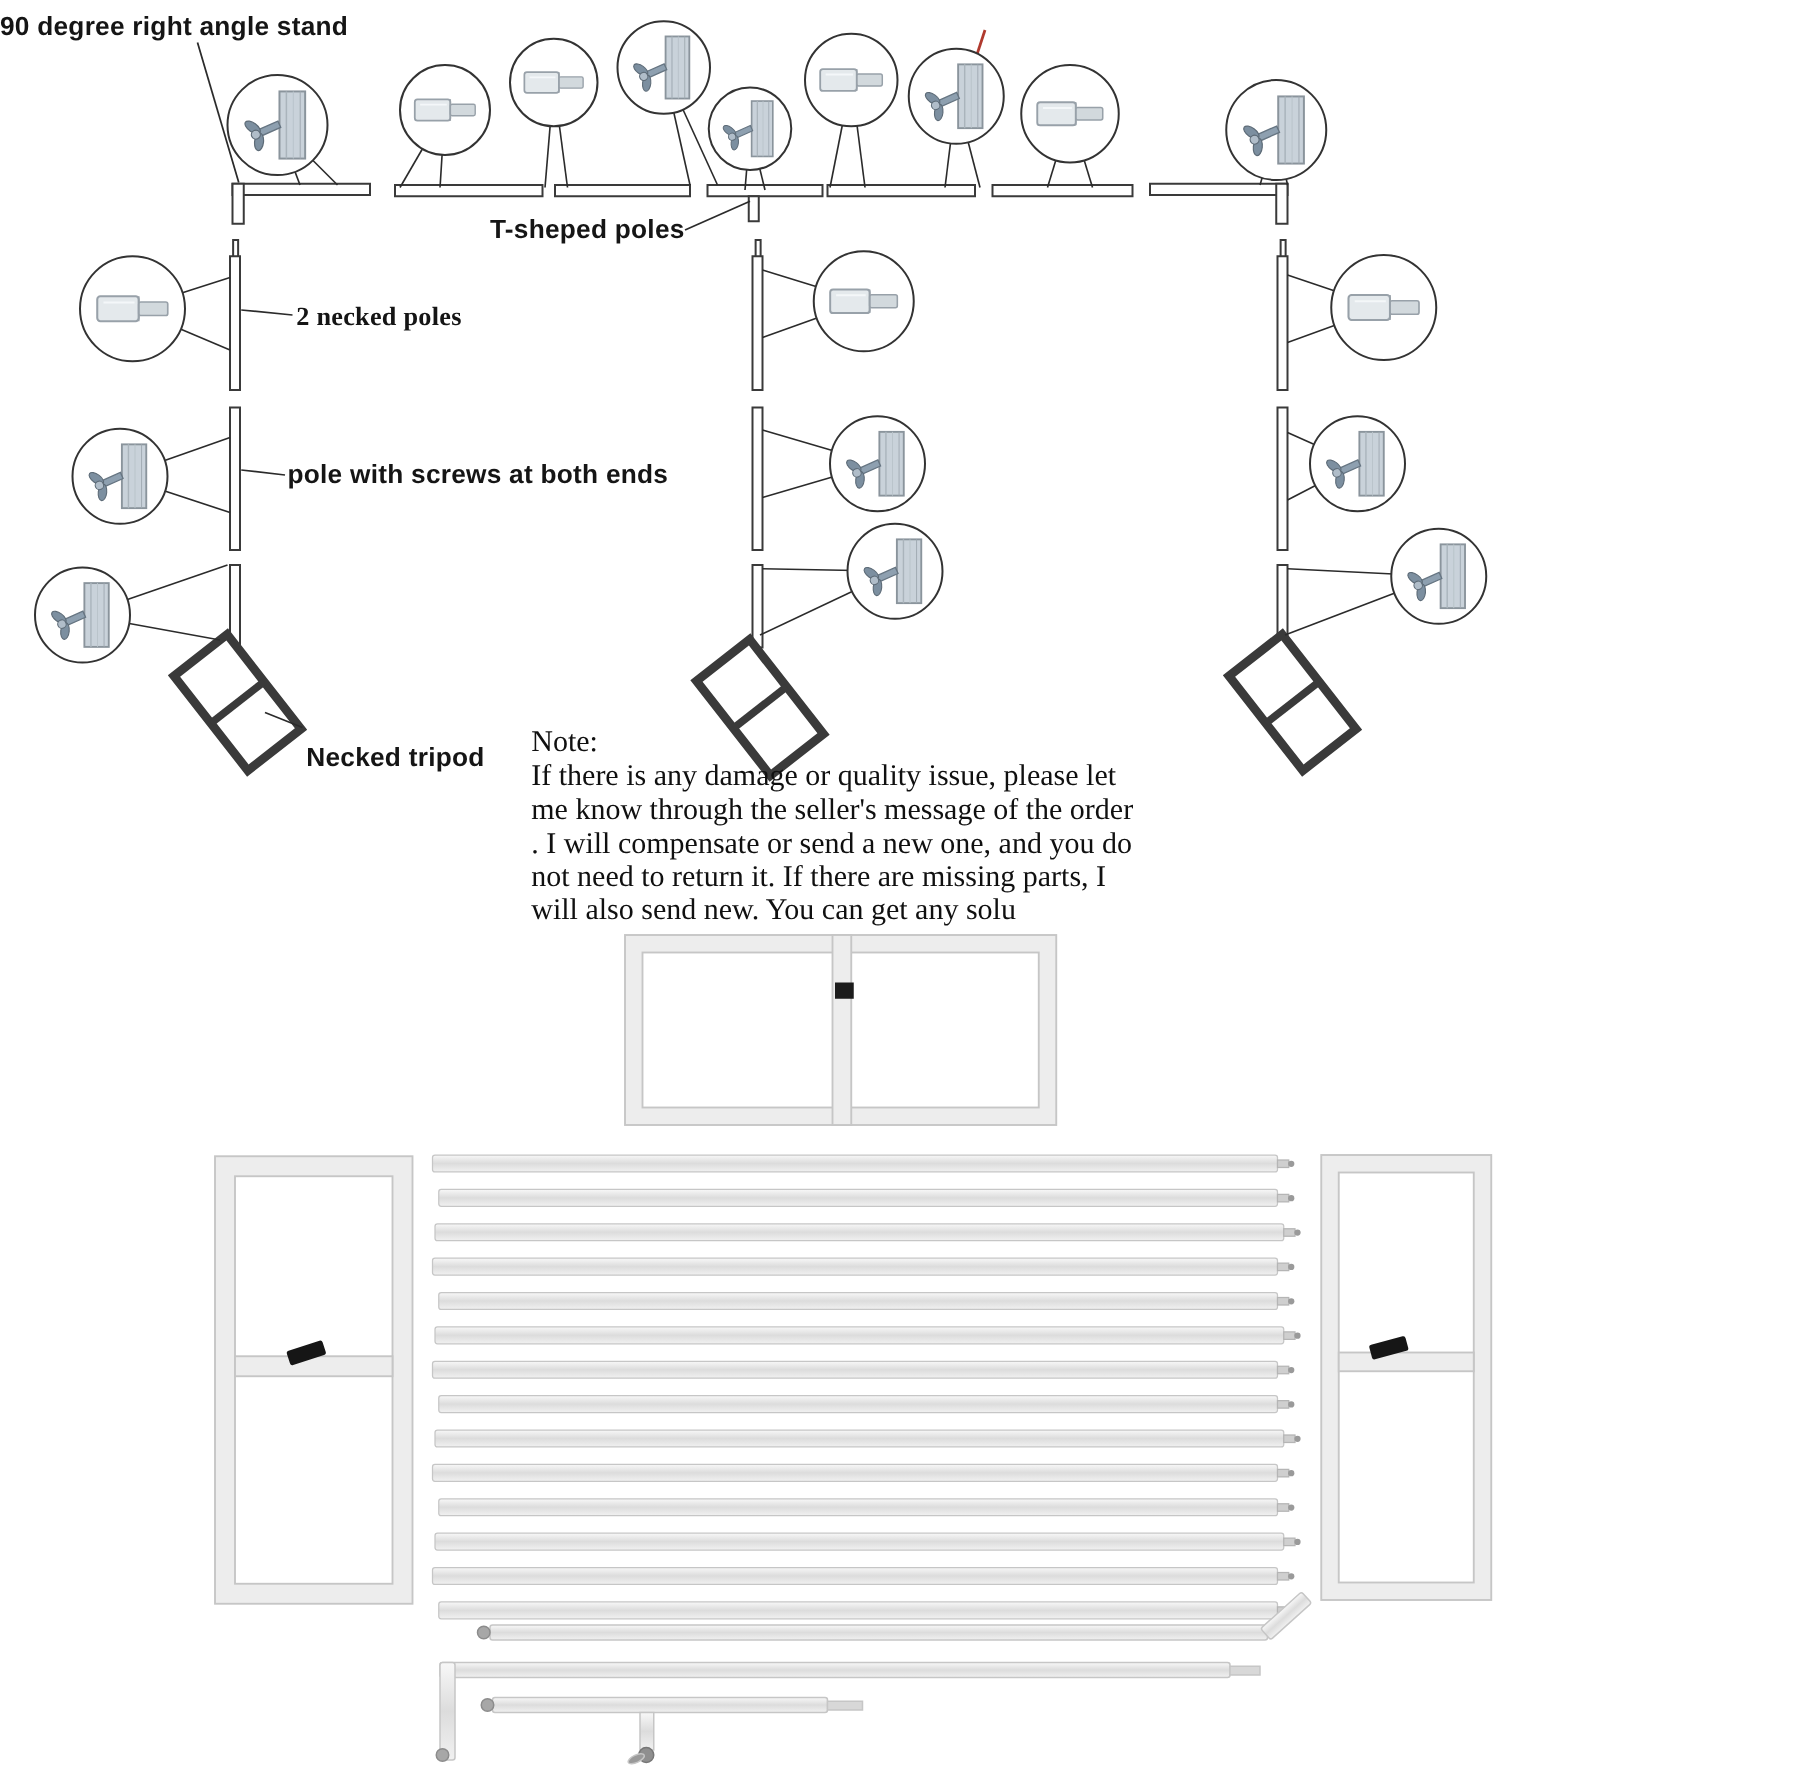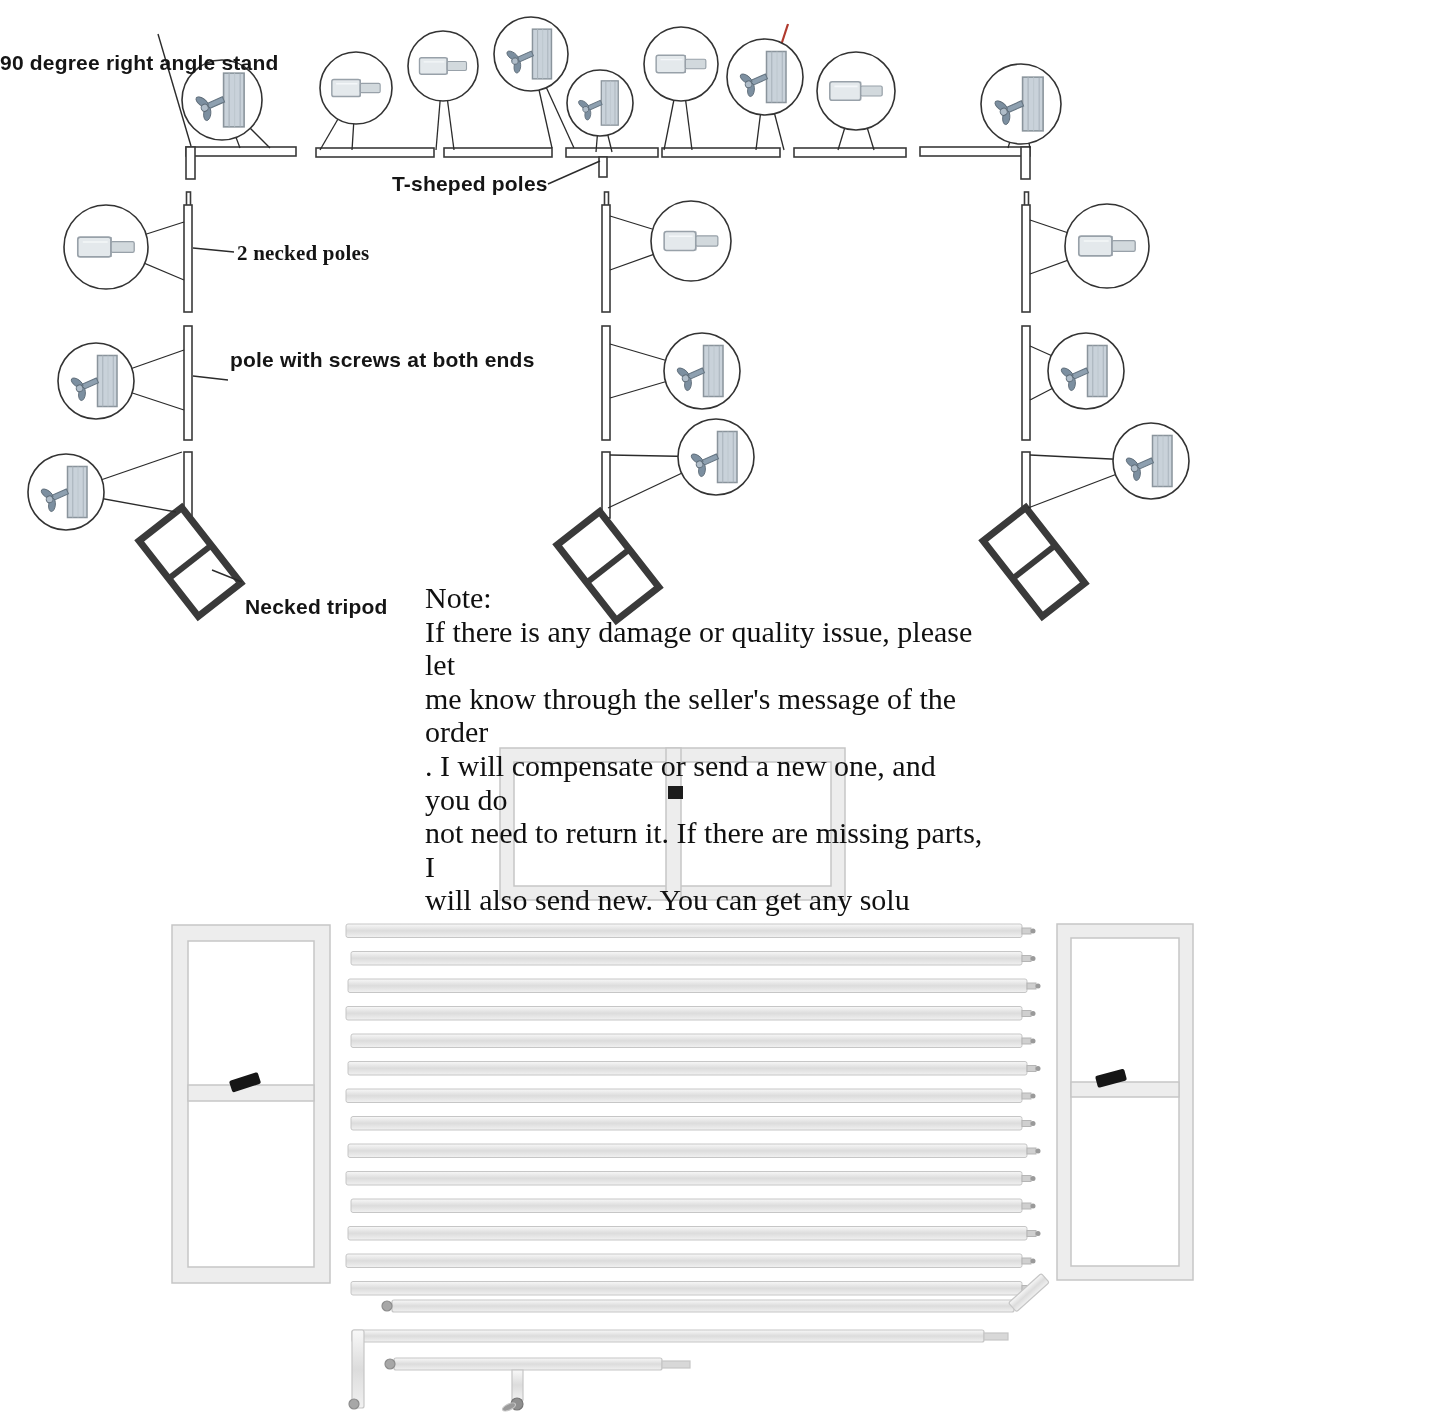--- a/index.html
+++ b/index.html
@@ -1,21 +1,21 @@
 <!DOCTYPE html>
 <html><head>
 <meta charset="utf-8">
 <style>
   * { margin:0; padding:0; box-sizing:border-box; }
   html,body { background:#ffffff; }
   body { width:1445px; height:1423px; font-family:"Liberation Sans", sans-serif; position:relative; }
   .canvas { position:relative; width:1445px; height:1423px; background:#ffffff; overflow:hidden; }
   .art { position:absolute; left:0; top:0; }
   .lbl { position:absolute; font-weight:700; font-size:21px; color:#151515; white-space:nowrap; letter-spacing:.2px; }
-  .note { position:absolute; font-family:"Liberation Serif", serif; font-size:30px; line-height:1.12;
+  .note { position:absolute; font-family:"Liberation Serif", serif; font-size:24px; line-height:1.12;
           color:#101010; white-space:pre-line; width:560px; }
 </style>
 </head>
 <body>
 
 <div class="canvas">
 
   <svg class="art" width="1445" height="1423" viewBox="0 0 1445 1423">
     <defs>
       <linearGradient id="poleGrad" x1="0" y1="0" x2="0" y2="1">
@@ -324,28 +324,28 @@
         <rect x="394" y="1358" width="268" height="12" rx="2" fill="url(#poleGrad)"></rect>
         <rect x="662" y="1361" width="28" height="7" fill="#d8d8d8"></rect>
         <rect x="512" y="1370" width="11" height="30" fill="url(#poleGrad)"></rect>
         <circle cx="517" cy="1404" r="6" fill="#8f8f8f" stroke="#777777"></circle>
         <ellipse cx="509" cy="1407" rx="7" ry="3" fill="#9a9a9a" transform="rotate(-25 509 1407)"></ellipse>
         <circle cx="390" cy="1364" r="5" fill="#a7a7a7" stroke="#8c8c8c"></circle>
       </g>
     </g>
   </svg>
 
-  <div class="lbl" style="left:0px; top:10px;margin-top:41px;">90 degree right angle stand</div>
+  <div class="lbl" style="left:0px; top:10px;">90 degree right angle stand</div>
 
 
   <div class="lbl" style="left:392px; top:172px;">T-sheped poles</div>
 
   <div class="lbl" style="left:237px; top:241px;font-family:Liberation Serif, serif;">2 necked poles</div>
 
-  <div class="lbl" style="left:230px; top:348px;text-align:right;">pole with screws at both ends</div>
+  <div class="lbl" style="left:230px; top:368px;text-align:right;">pole with screws at both ends</div>
 
   <div class="lbl" style="left:245px; top:571px;margin-top:24px;">Necked tripod</div>
 
   <div class="note" style="left:425px; top:581px;">Note:
 If there is any damage or quality issue, please let
 me know through the seller's message of the order
 . I will compensate or send a new one, and you do
 not need to return it. If there are missing parts, I
 will also send new. You can get any solu</div>
 </div>

